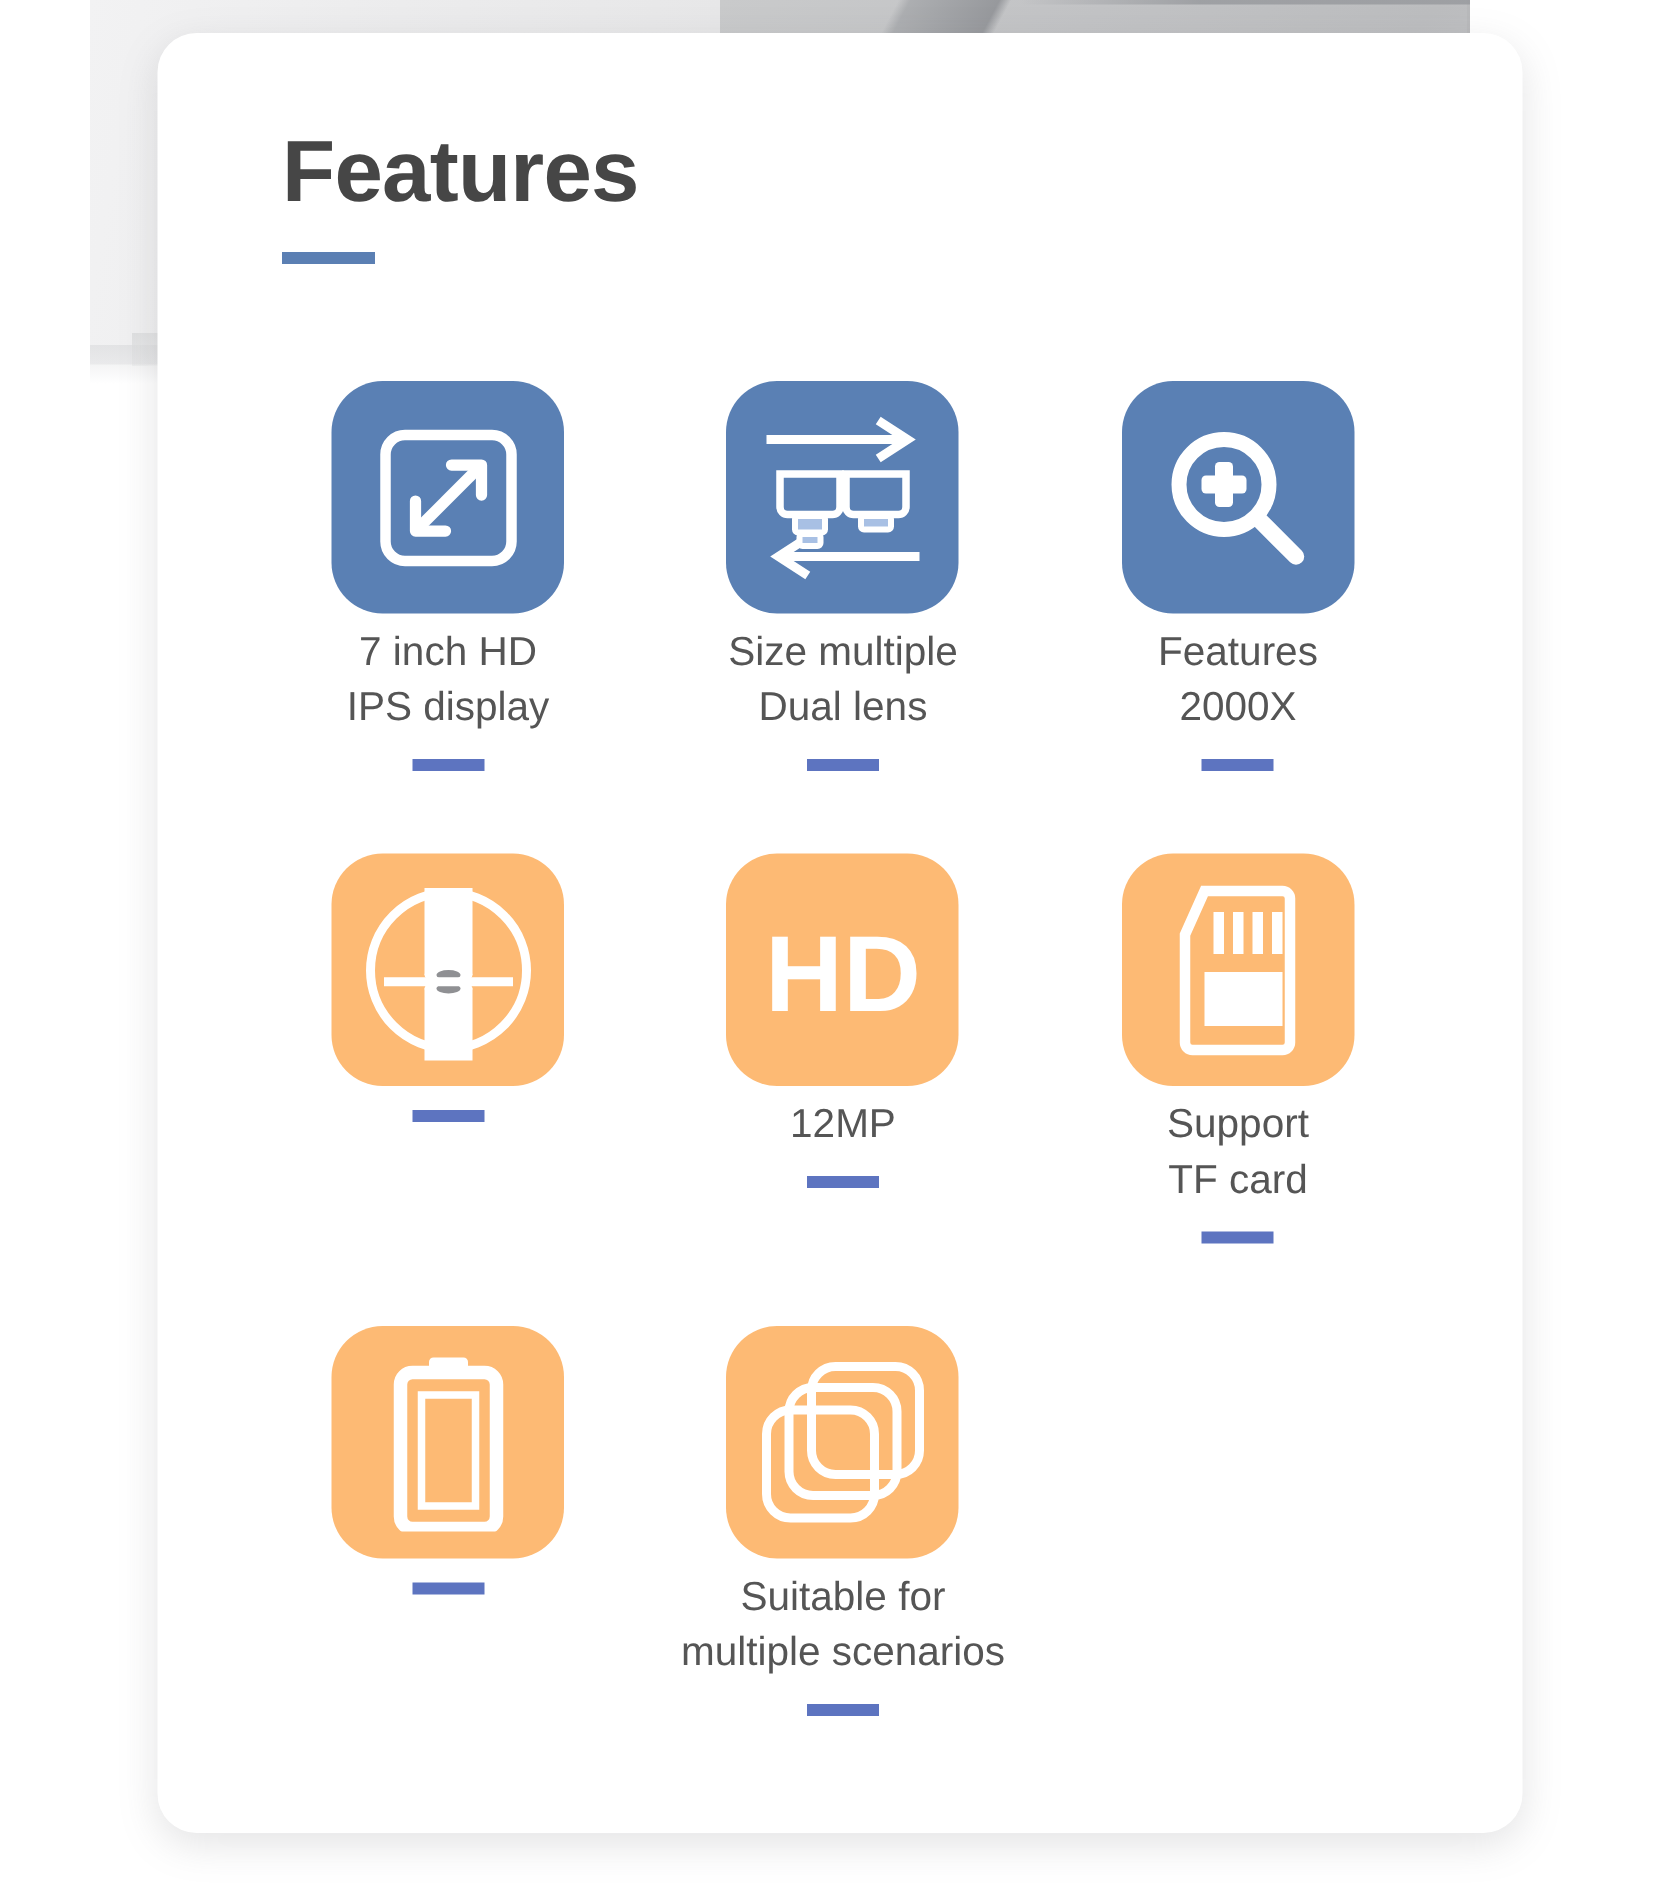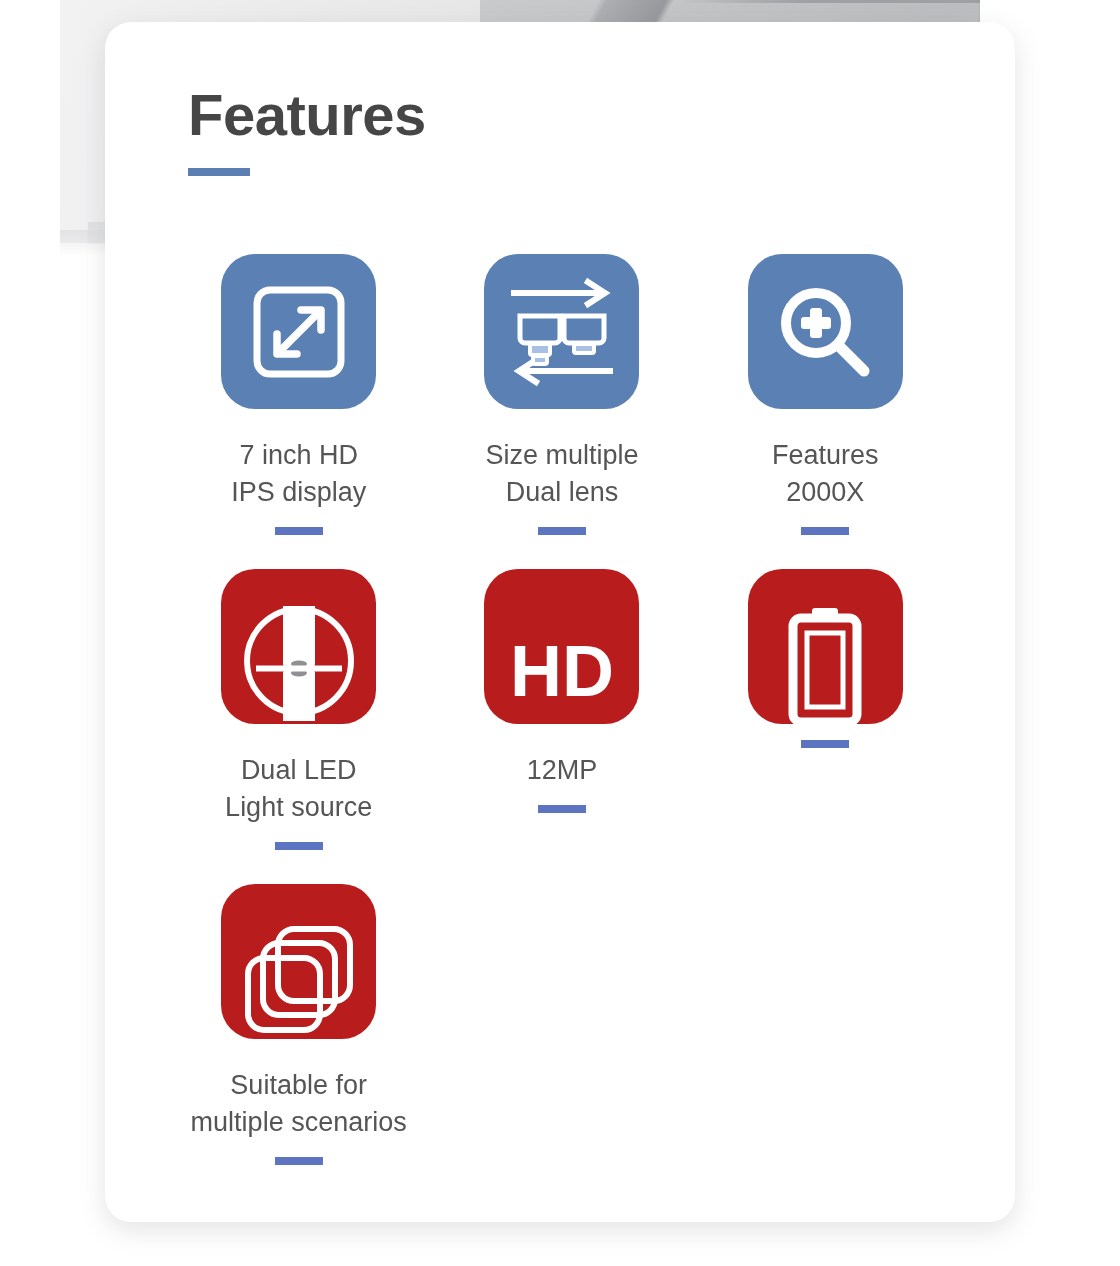--- a/index.html
+++ b/index.html
@@ -133,25 +133,25 @@
   .icon-tile {
     width: 155px;
     height: 155px;
     border-radius: 34px;
     display: flex;
     align-items: center;
     justify-content: center;
     box-sizing: border-box;
   }
   .icon-tile.blue { background: #5a80b4; }
-  .icon-tile.gray { background: #b91c1c; align-items: flex-end; }
+  .icon-tile.gray { background: #fdba74; }
   .icon-tile svg { display: block; }
 
   .feature-label {
-    margin-top: 28px;
+    margin-top: 7px;
     text-align: center;
     font-size: 27px;
     line-height: 37px;
     color: #555555;
     font-weight: normal;
     white-space: pre-line;
   }
   .feature-rule {
     margin-top: 16px;
     width: 48px;
@@ -259,36 +259,51 @@
             <rect x="47" y="75" width="32" height="48"></rect>
             <ellipse cx="63" cy="75" rx="16" ry="6"></ellipse>
           </g>
           <g fill="#8f9093">
             <ellipse cx="63" cy="66" rx="8" ry="3.4"></ellipse>
             <ellipse cx="63" cy="75" rx="8" ry="3.4"></ellipse>
           </g>
           <rect x="20" y="67.5" width="86" height="6" fill="#ffffff"></rect>
         </svg>
       </div>
-      <div class="feature-label">Dual LED
-Light source</div>
       <div class="feature-rule"></div>
     </div>
 
     <div class="feature-cell">
       <div class="icon-tile gray">
         <svg width="130" height="110" viewBox="0 0 130 110" aria-hidden="true">
           <text class="hd-text" x="65" y="82" text-anchor="middle">HD</text>
         </svg>
       </div>
       <div class="feature-label">12MP</div>
       <div class="feature-rule"></div>
     </div>
 
 
+    <div class="feature-cell">
+      <div class="icon-tile gray">
+        <svg width="104" height="114" viewBox="0 0 104 114" aria-hidden="true">
+          <path d="M30 4 h52 a5 5 0 0 1 5 5 v96 a5 5 0 0 1 -5 5 h-60 a5 5 0 0 1 -5 -5 v-72 z" fill="none" stroke="#ffffff" stroke-width="7"></path>
+          <g fill="#ffffff">
+            <rect x="36" y="18" width="7" height="28"></rect>
+            <rect x="49" y="18" width="7" height="28"></rect>
+            <rect x="62" y="18" width="7" height="28"></rect>
+            <rect x="75" y="18" width="7" height="28"></rect>
+            <rect x="30" y="58" width="52" height="36"></rect>
+          </g>
+        </svg>
+      </div>
+      <div class="feature-label">Support
+TF card</div>
+      <div class="feature-rule"></div>
+    </div>
 
     <div class="feature-cell">
       <div class="icon-tile gray">
         <svg width="92" height="118" viewBox="0 0 92 118" aria-hidden="true">
           <rect x="33" y="2" width="26" height="12" rx="3" fill="#ffffff"></rect>
           <rect x="14" y="12" width="64" height="104" rx="8" fill="none" stroke="#ffffff" stroke-width="9"></rect>
           <rect x="28" y="27" width="36" height="74" fill="none" stroke="#ffffff" stroke-width="5"></rect>
         </svg>
       </div>
       <div class="feature-rule"></div>

